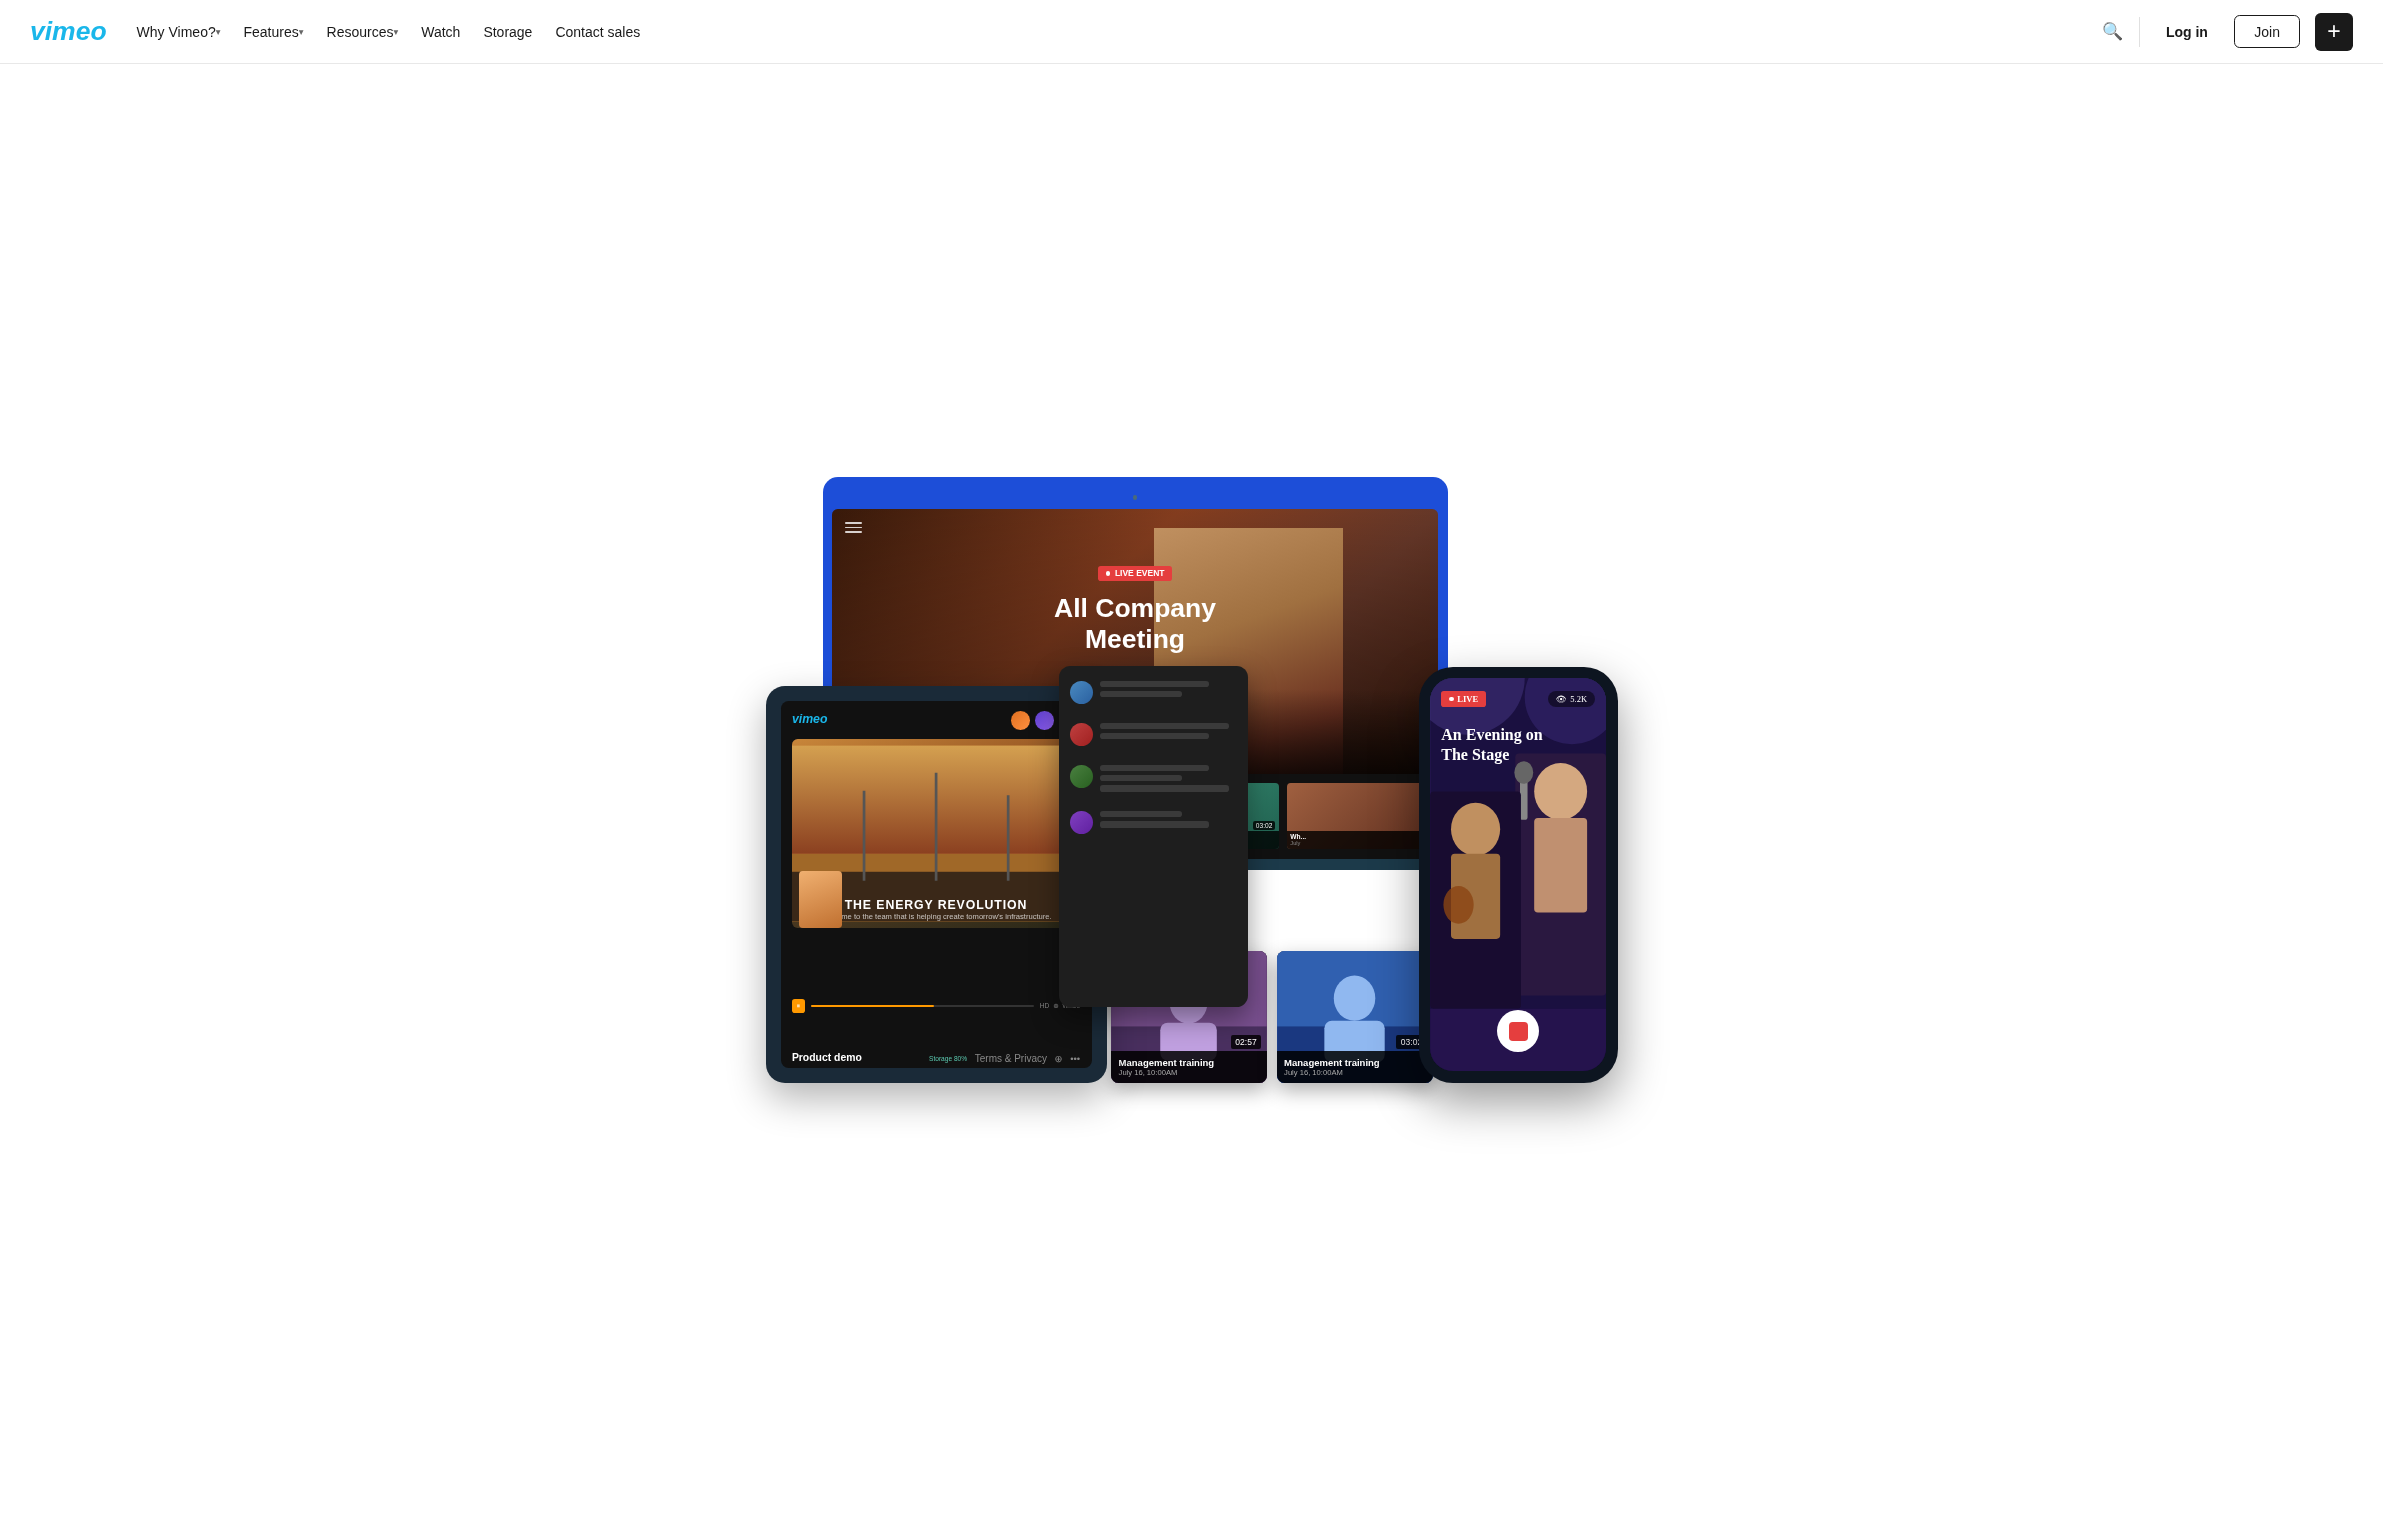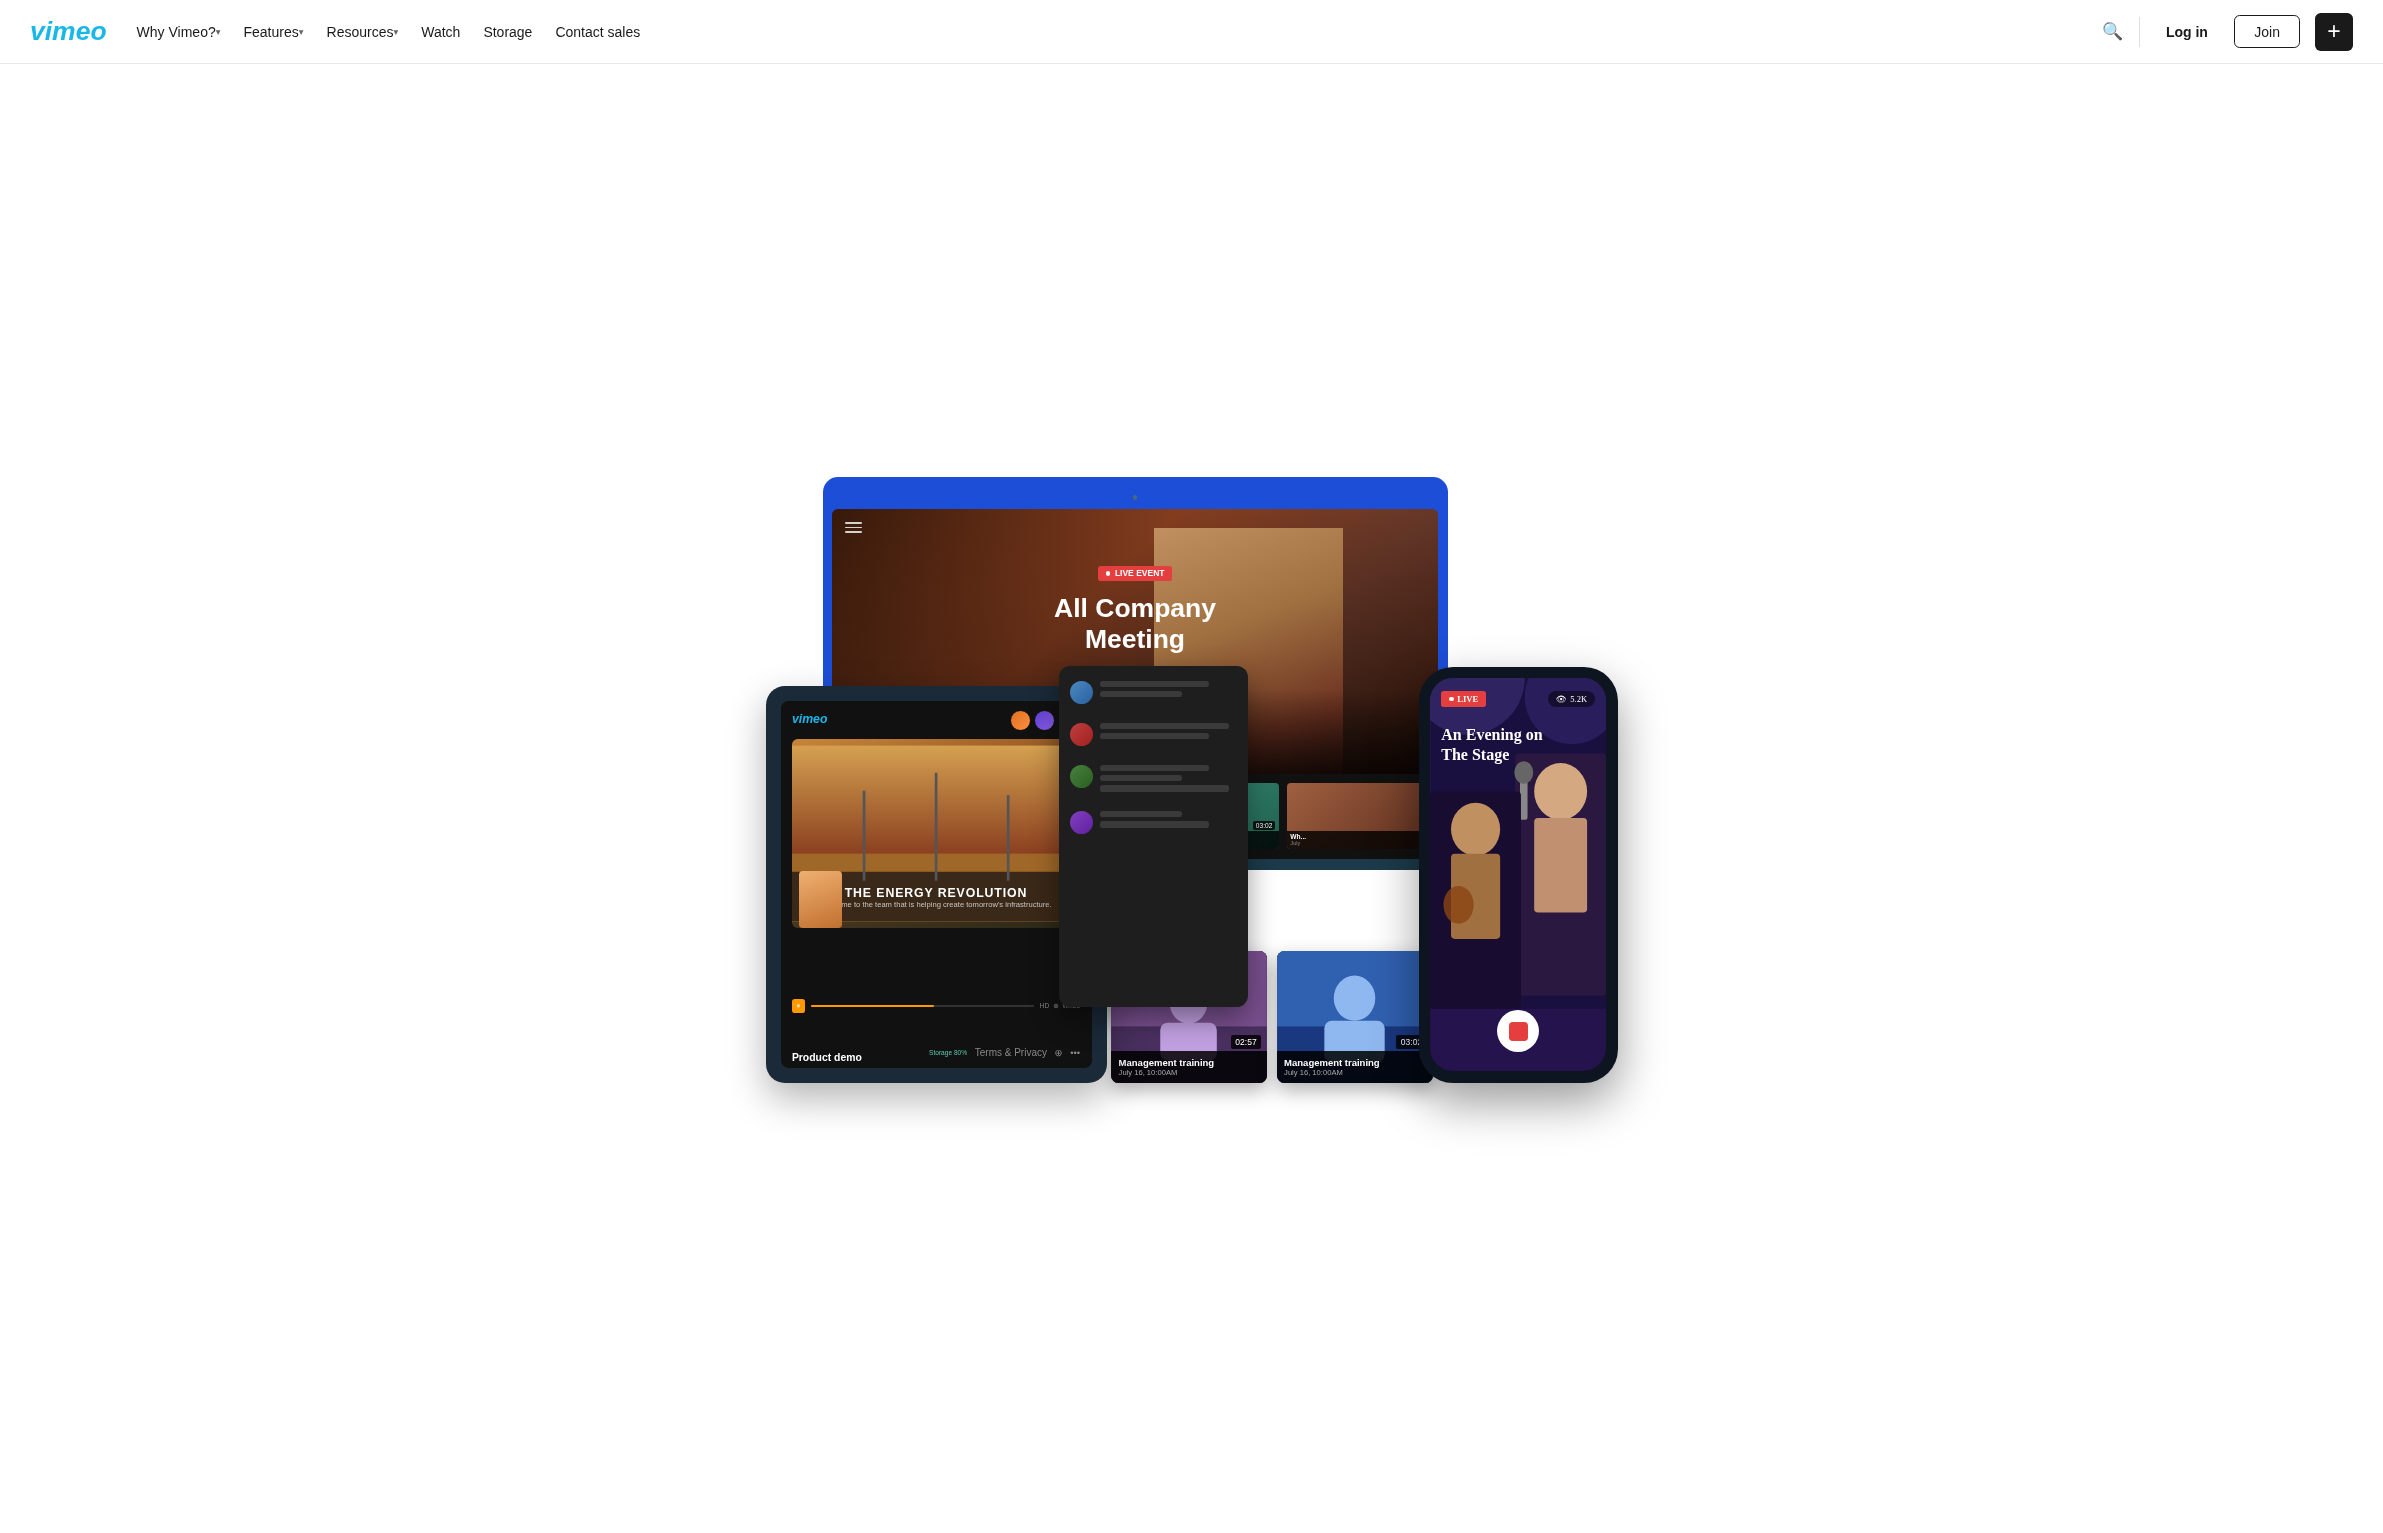--- a/index.html
+++ b/index.html
@@ -65,30 +65,30 @@
       position: absolute; top: 38px; left: 11.4px; right: 11.4px;
       height: 189px; border-radius: 5.7px; overflow: hidden;
       background: linear-gradient(135deg, #1a3a5c 0%, #2a5a7c 50%, #3a4a2c 100%);
     }
     .tablet-video-bg {
       width: 100%; height: 100%;
       background: linear-gradient(160deg, #c8863a 0%, #a06028 30%, #4a3820 60%, #2a2818 100%);
       display: flex; align-items: center; justify-content: center;
     }
     .tablet-video-text {
-      position: absolute; bottom: 19px; left: 0; right: 0; text-align: center;
+      position: absolute; bottom: 7px; left: 0; right: 0; text-align: center;
     }
     .tablet-video-title {
       color: #fff; font-size: 12.3px; font-weight: 800; text-transform: uppercase;
       letter-spacing: 0.9px;
     }
     .tablet-video-sub { color: rgba(255,255,255,0.7); font-size: 7.6px; }
     .tablet-footer {
       position: absolute; bottom: 3.8px; left: 0; right: 0;
-      display: flex; justify-content: space-between; align-items: flex-start; padding: 0 11.4px;
+      display: flex; justify-content: space-between; align-items: flex-end; padding: 0 11.4px;
     }
 
     
     .chat-panel {
       position: absolute; left: 312px; bottom: 47px; z-index: 4;
       background: #1e1e1e; border-radius: 11.4px; width: 189px; height: 341px;
       box-shadow: 0 11.4px 28px rgba(0,0,0,0.4); overflow: hidden; padding: 15px 11.4px;
     }
     .chat-msg { display: flex; gap: 7.6px; margin-bottom: 19px; align-items: flex-start; }
     .chat-avatar {

